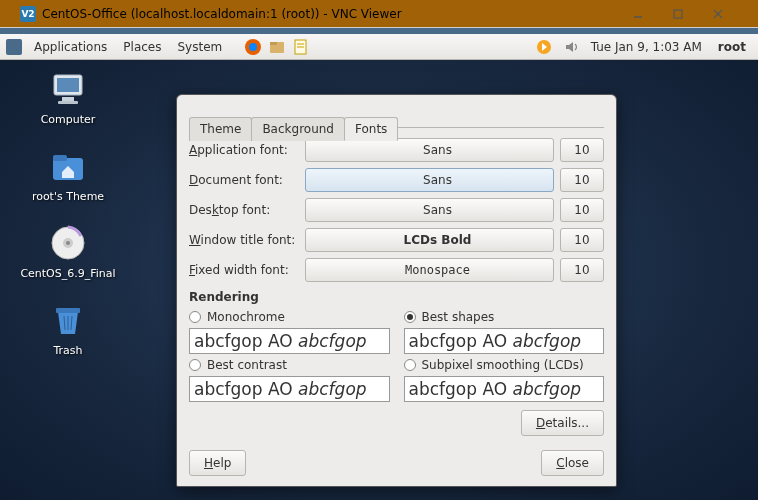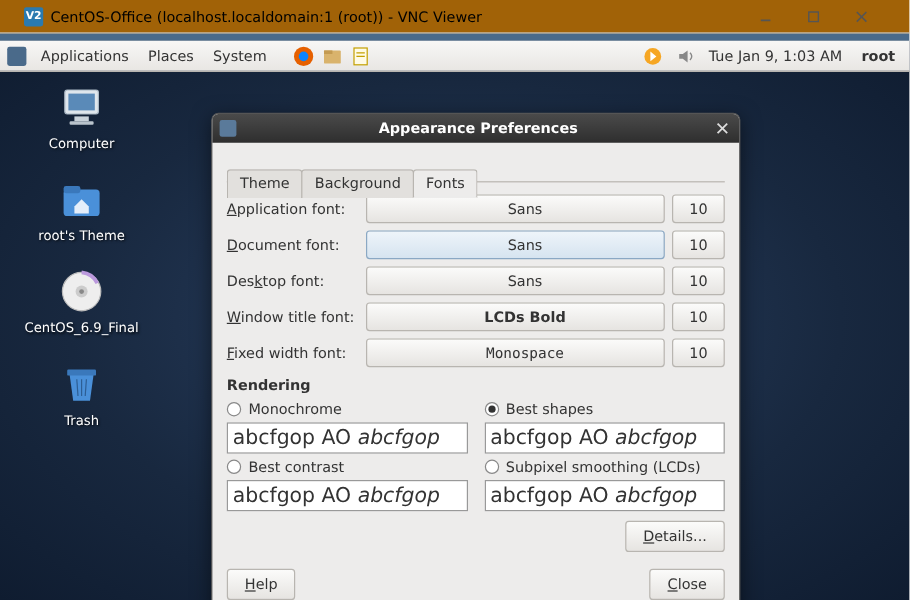--- a/index.html
+++ b/index.html
@@ -183,30 +183,20 @@
             <line x1="16" y1="16" x2="17" y2="30" stroke="#2d5e94"></line>
             <line x1="20" y1="16" x2="20" y2="30" stroke="#2d5e94"></line>
             <line x1="24" y1="16" x2="23" y2="30" stroke="#2d5e94"></line>
           </svg>
       </div>
       <div class="d-icon-label">Trash</div>
     </div>
   </div>
 
   <div class="dialog">
-    <div class="dlg-titlebar">
-      <div class="dlg-titlebar-icon"></div>
-      <div class="dlg-title">Appearance Preferences</div>
-      <div class="dlg-close">
-        <svg viewBox="0 0 10 10" width="10" height="10">
-            <line x1="1" y1="1" x2="9" y2="9" stroke="#ddd" stroke-width="1.5"></line>
-            <line x1="9" y1="1" x2="1" y2="9" stroke="#ddd" stroke-width="1.5"></line>
-          </svg>
-      </div>
-    </div>
 
     <div class="dlg-body">
       <div class="tabs">
         <div class="tab">Theme</div>
         <div class="tab">Background</div>
         <div class="tab active">Fonts</div>
       </div>
 
       <div class="font-row">
         <div class="font-label"><span class="u">A</span><span></span>pplication font:</div>

